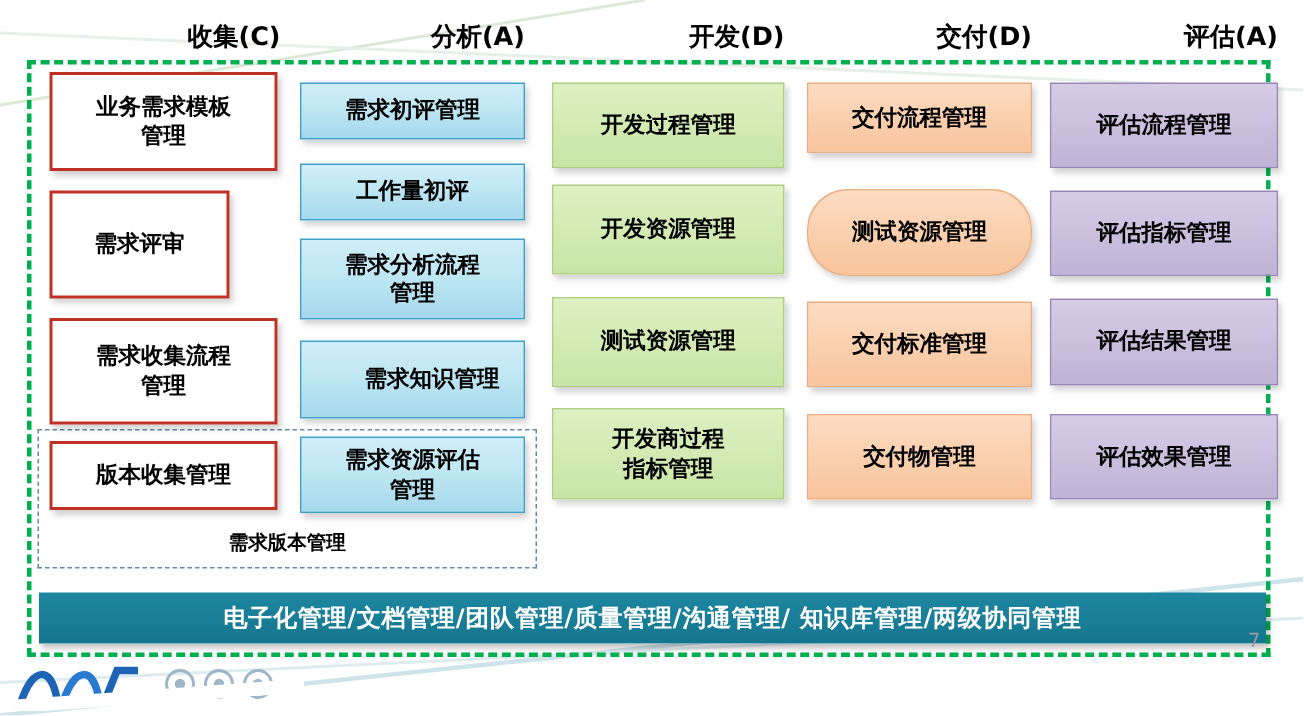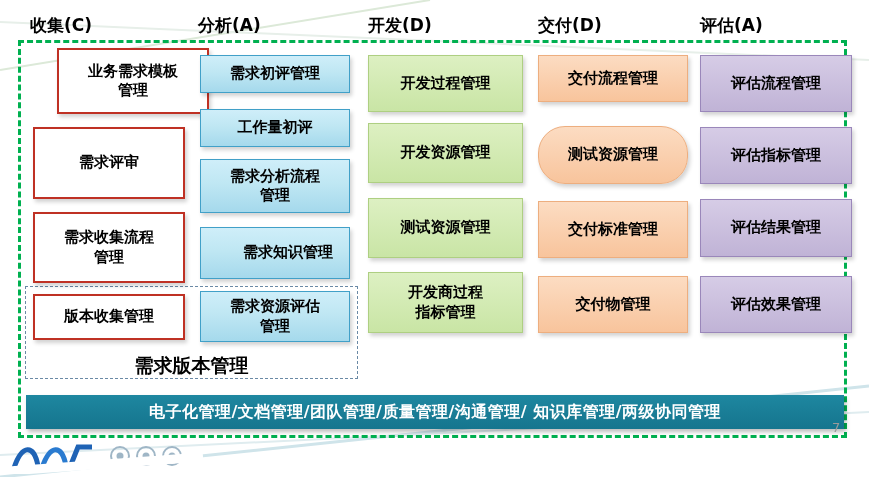--- a/index.html
+++ b/index.html
@@ -1,28 +1,28 @@
 <!DOCTYPE html>
 <html><head>
 <meta charset="utf-8">
 <style>
   html,body{margin:0;padding:0;background:#ffffff;}
   body{font-family:"DejaVu Sans","Liberation Sans",sans-serif;}
   .canvas{position:relative;width:869px;height:477px;background:#ffffff;overflow:hidden;}
   .bg-decor{position:absolute;left:0;top:0;z-index:0;}
   .frame{position:absolute;left:18px;top:40px;width:829px;height:398px;border:3px dashed #00b050;z-index:1;box-sizing:border-box;background:transparent;}
-  .col-header{position:absolute;top:12px;height:26px;line-height:26px;text-align:left;font-size:17px;font-weight:700;color:#000;z-index:2;}
+  .col-header{position:absolute;top:12px;height:26px;line-height:26px;text-align:right;font-size:17px;font-weight:700;color:#000;z-index:2;}
   .box{position:absolute;display:flex;align-items:center;justify-content:center;text-align:center;font-weight:700;font-size:15px;color:#000;line-height:1.3;padding:2px 6px;box-sizing:border-box;z-index:2;white-space:pre-line;box-shadow:2px 3px 4px rgba(0,0,0,0.18);}
   .red{background:#ffffff;border:2.5px solid #bf3124;}
   .blue{background:linear-gradient(180deg,#cfeef9 0%,#bfe7f3 45%,#a5d9ec 100%);border:1.5px solid #41a0c8;}
   .green{background:linear-gradient(180deg,#ddf0c2 0%,#c9e5a5 100%);border:1.5px solid #aecf82;}
   .orange{background:linear-gradient(180deg,#fcdcc2 0%,#f8c49c 100%);border:1.5px solid #edae7f;}
   .purple{background:linear-gradient(180deg,#d6cce6 0%,#c0b3d6 100%);border:1.5px solid #9a87ba;}
   .dashed-group{position:absolute;left:25px;top:286px;width:333px;height:93px;border:1.5px dashed #6a89a5;z-index:1;box-sizing:border-box;}
-  .group-label{position:absolute;left:25px;top:353px;width:333px;text-align:center;font-size:19px;font-weight:700;color:#000;z-index:2;}
+  .group-label{position:absolute;left:25px;top:353px;width:333px;text-align:center;font-size:13px;font-weight:700;color:#000;z-index:2;}
   .defect-bar{left:368px;top:345px;width:484px;height:33px;}
   .footer-bar{position:absolute;left:26px;top:395px;width:818px;height:34px;display:flex;align-items:center;justify-content:center;background:linear-gradient(180deg,#1e87a0 0%,#15758e 100%);color:#ffffff;font-size:16px;font-weight:700;letter-spacing:0.5px;z-index:2;box-shadow:2px 3px 4px rgba(0,0,0,0.25);}
   .page-number{position:absolute;left:832px;top:420px;font-size:13px;color:#9a9a9a;z-index:2;}
   .logo{position:absolute;left:8px;top:440px;width:195px;height:34px;z-index:3;overflow:hidden;}
 </style>
 </head>
 <body>
 
 <div class="canvas">
 
@@ -37,23 +37,23 @@
 
   <div class="col-header" style="left:30px;width:157px;">收集(C)</div>
   <div class="col-header" style="left:198px;width:152px;">分析(A)</div>
   <div class="col-header" style="left:368px;width:155px;">开发(D)</div>
   <div class="col-header" style="left:538px;width:150px;">交付(D)</div>
   <div class="col-header" style="left:700px;width:152px;">评估(A)</div>
 
   <div class="dashed-group"></div>
   <div class="group-label">需求版本管理</div>
 
-  <div class="box red" style="left:33px;top:48px;width:152px;height:66px;margin-left:24px;">业务需求模板
+  <div class="box red" style="left:33px;top:48px;width:152px;height:66px;">业务需求模板
 管理</div>
-  <div class="box red" style="left:33px;top:127px;width:152px;height:72px;">需求评审</div>
+  <div class="box red" style="left:33px;top:127px;width:120px;height:72px;">需求评审</div>
   <div class="box red" style="left:33px;top:212px;width:152px;height:71px;">需求收集流程
 管理</div>
   <div class="box red" style="left:33px;top:294px;width:152px;height:46px;">版本收集管理</div>
 
   <div class="box blue" style="left:200px;top:55px;width:150px;height:38px;">需求初评管理</div>
   <div class="box blue" style="left:200px;top:109px;width:150px;height:38px;">工作量初评</div>
   <div class="box blue" style="left:200px;top:159px;width:150px;height:54px;">需求分析流程
 管理</div>
   <div class="box blue" style="left:200px;top:227px;width:150px;height:52px;padding-left:32px;">需求知识管理</div>
   <div class="box blue" style="left:200px;top:291px;width:150px;height:51px;">需求资源评估

